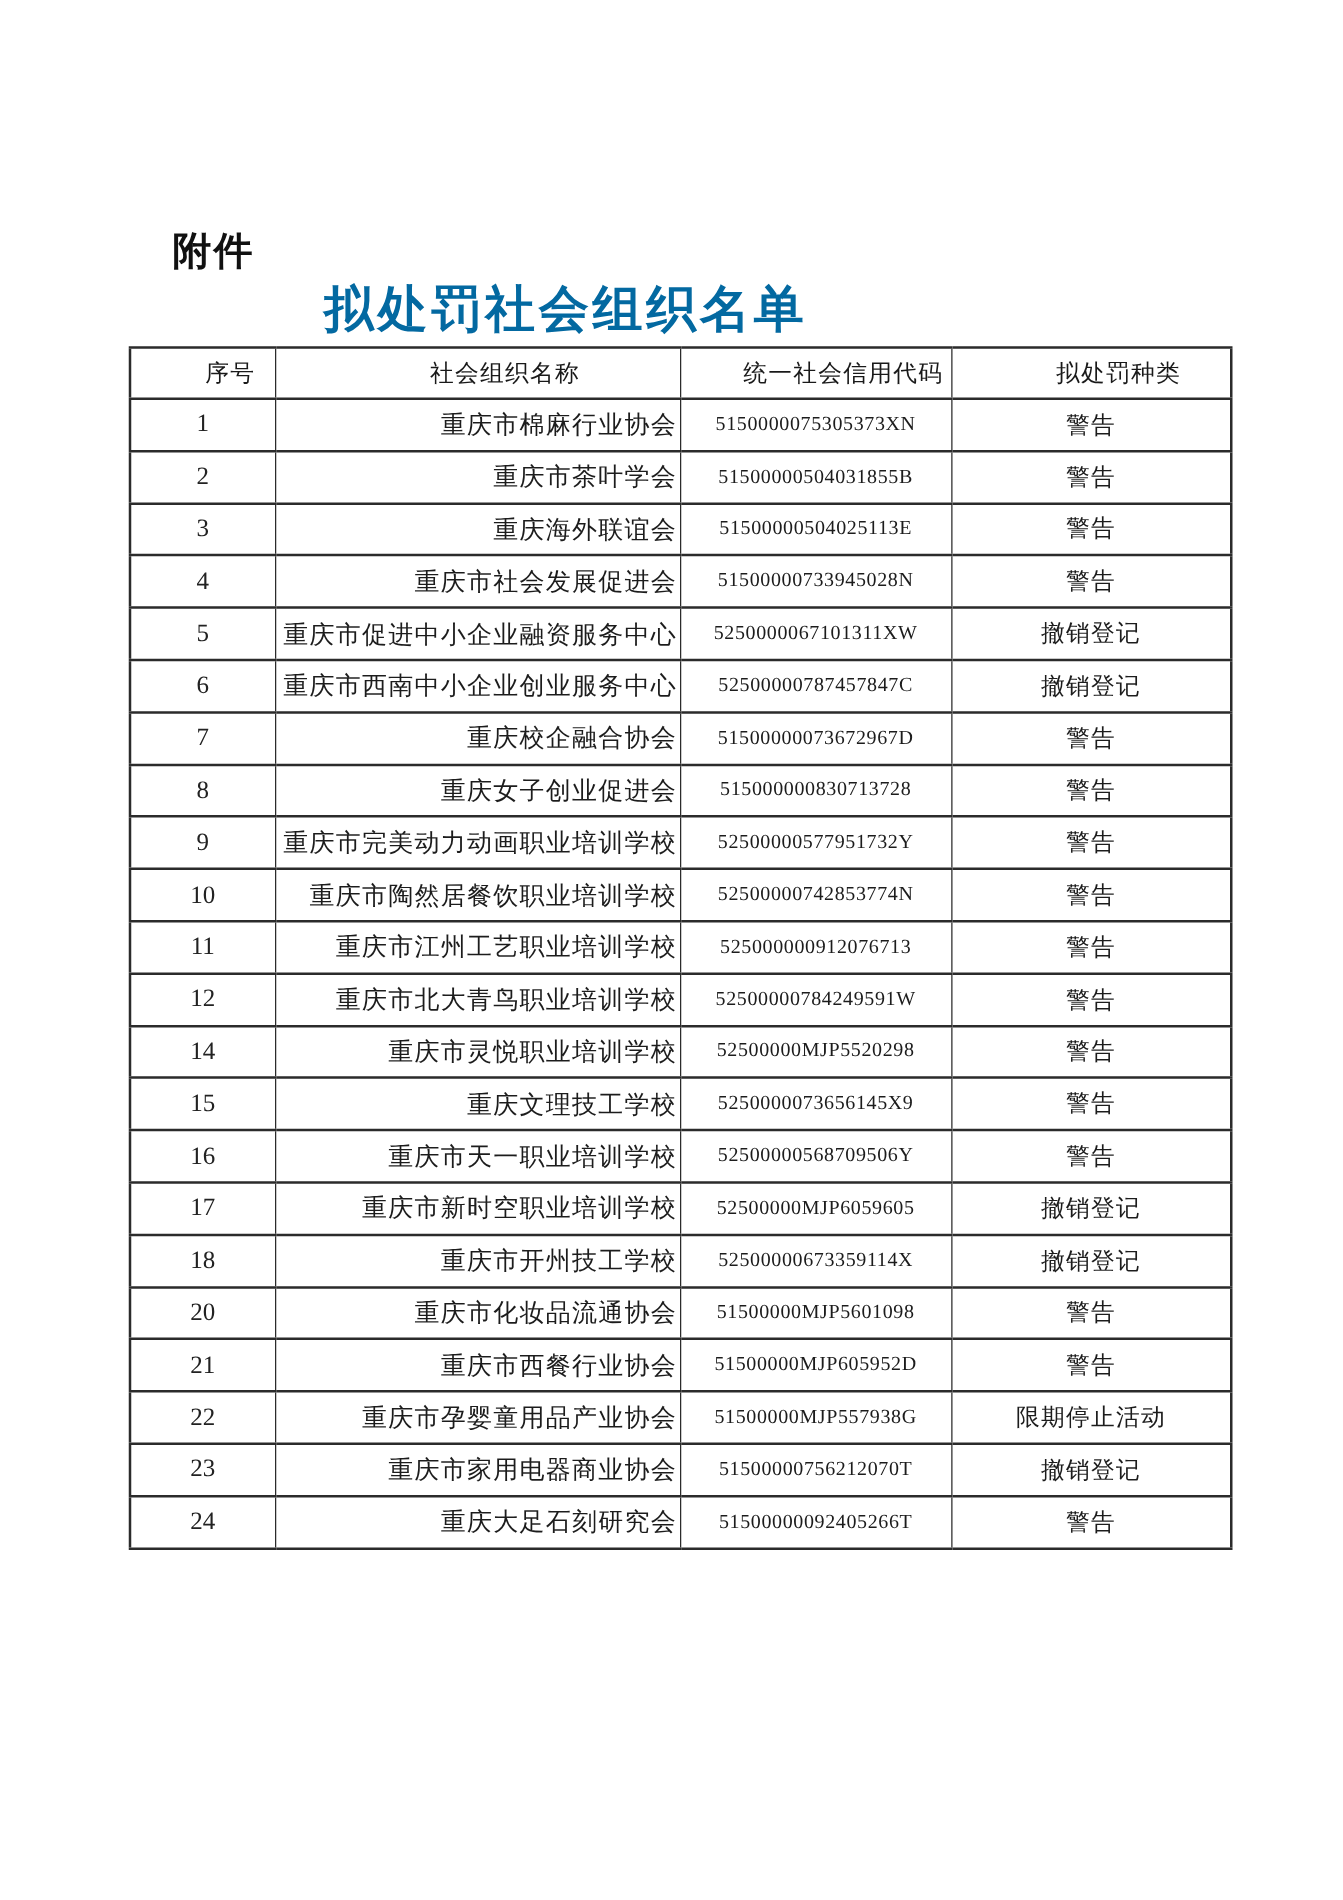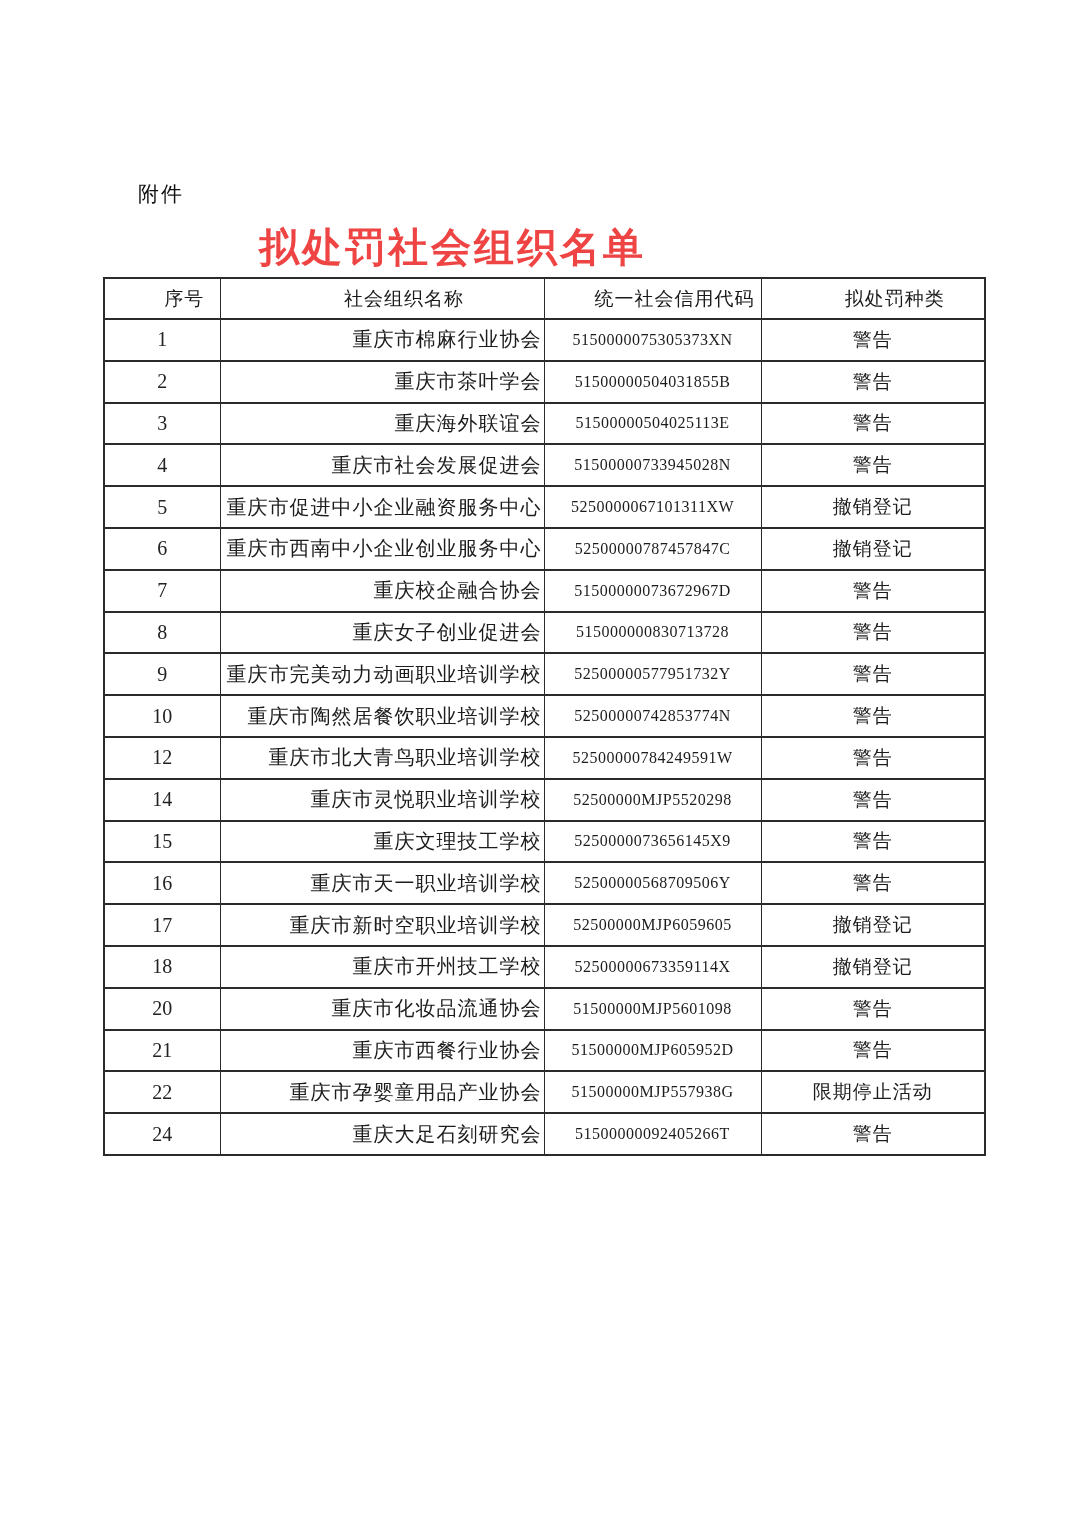--- a/index.html
+++ b/index.html
@@ -13,36 +13,36 @@
     position: relative;
     font-family: "Liberation Serif", serif;
     color: #1f1f1f;
     overflow: hidden;
   }
   .attachment-label {
     position: absolute;
     left: 138px;
     top: 180px;
     font-family: "Liberation Sans", sans-serif;
-    font-size: 21px;
-    font-weight: 400;
+    font-size: 31px;
+    font-weight: 700;
     letter-spacing: 2px;
     color: #111111;
   }
   .doc-title {
     position: absolute;
     left: 0;
     top: 220px;
     width: 905px;
     text-align: center;
     font-family: "Liberation Serif", serif;
     font-size: 40px;
     font-weight: bold;
     letter-spacing: 3px;
-    color: #ef4444;
+    color: #0369a1;
   }
   .table-wrap {
     position: absolute;
     left: 103px;
     top: 277px;
     width: 881px;
   }
   table {
     border-collapse: collapse;
     table-layout: fixed;
@@ -174,20 +174,26 @@
           <td class="c-code">52500000577951732Y</td>
           <td class="c-penalty">警告</td>
         </tr>
         <tr>
           <td class="c-no">10</td>
           <td class="c-name">重庆市陶然居餐饮职业培训学校</td>
           <td class="c-code">52500000742853774N</td>
           <td class="c-penalty">警告</td>
         </tr>
         <tr>
+          <td class="c-no">11</td>
+          <td class="c-name">重庆市江州工艺职业培训学校</td>
+          <td class="c-code">525000000912076713</td>
+          <td class="c-penalty">警告</td>
+        </tr>
+        <tr>
           <td class="c-no">12</td>
           <td class="c-name">重庆市北大青鸟职业培训学校</td>
           <td class="c-code">52500000784249591W</td>
           <td class="c-penalty">警告</td>
         </tr>
         <tr>
           <td class="c-no">14</td>
           <td class="c-name">重庆市灵悦职业培训学校</td>
           <td class="c-code">52500000MJP5520298</td>
           <td class="c-penalty">警告</td>
@@ -228,20 +234,26 @@
           <td class="c-code">51500000MJP605952D</td>
           <td class="c-penalty">警告</td>
         </tr>
         <tr>
           <td class="c-no">22</td>
           <td class="c-name">重庆市孕婴童用品产业协会</td>
           <td class="c-code">51500000MJP557938G</td>
           <td class="c-penalty">限期停止活动</td>
         </tr>
         <tr>
+          <td class="c-no">23</td>
+          <td class="c-name">重庆市家用电器商业协会</td>
+          <td class="c-code">51500000756212070T</td>
+          <td class="c-penalty">撤销登记</td>
+        </tr>
+        <tr>
           <td class="c-no">24</td>
           <td class="c-name">重庆大足石刻研究会</td>
           <td class="c-code">51500000092405266T</td>
           <td class="c-penalty">警告</td>
         </tr>
       </tbody>
   </table>
 </div>
 
 </body></html>

